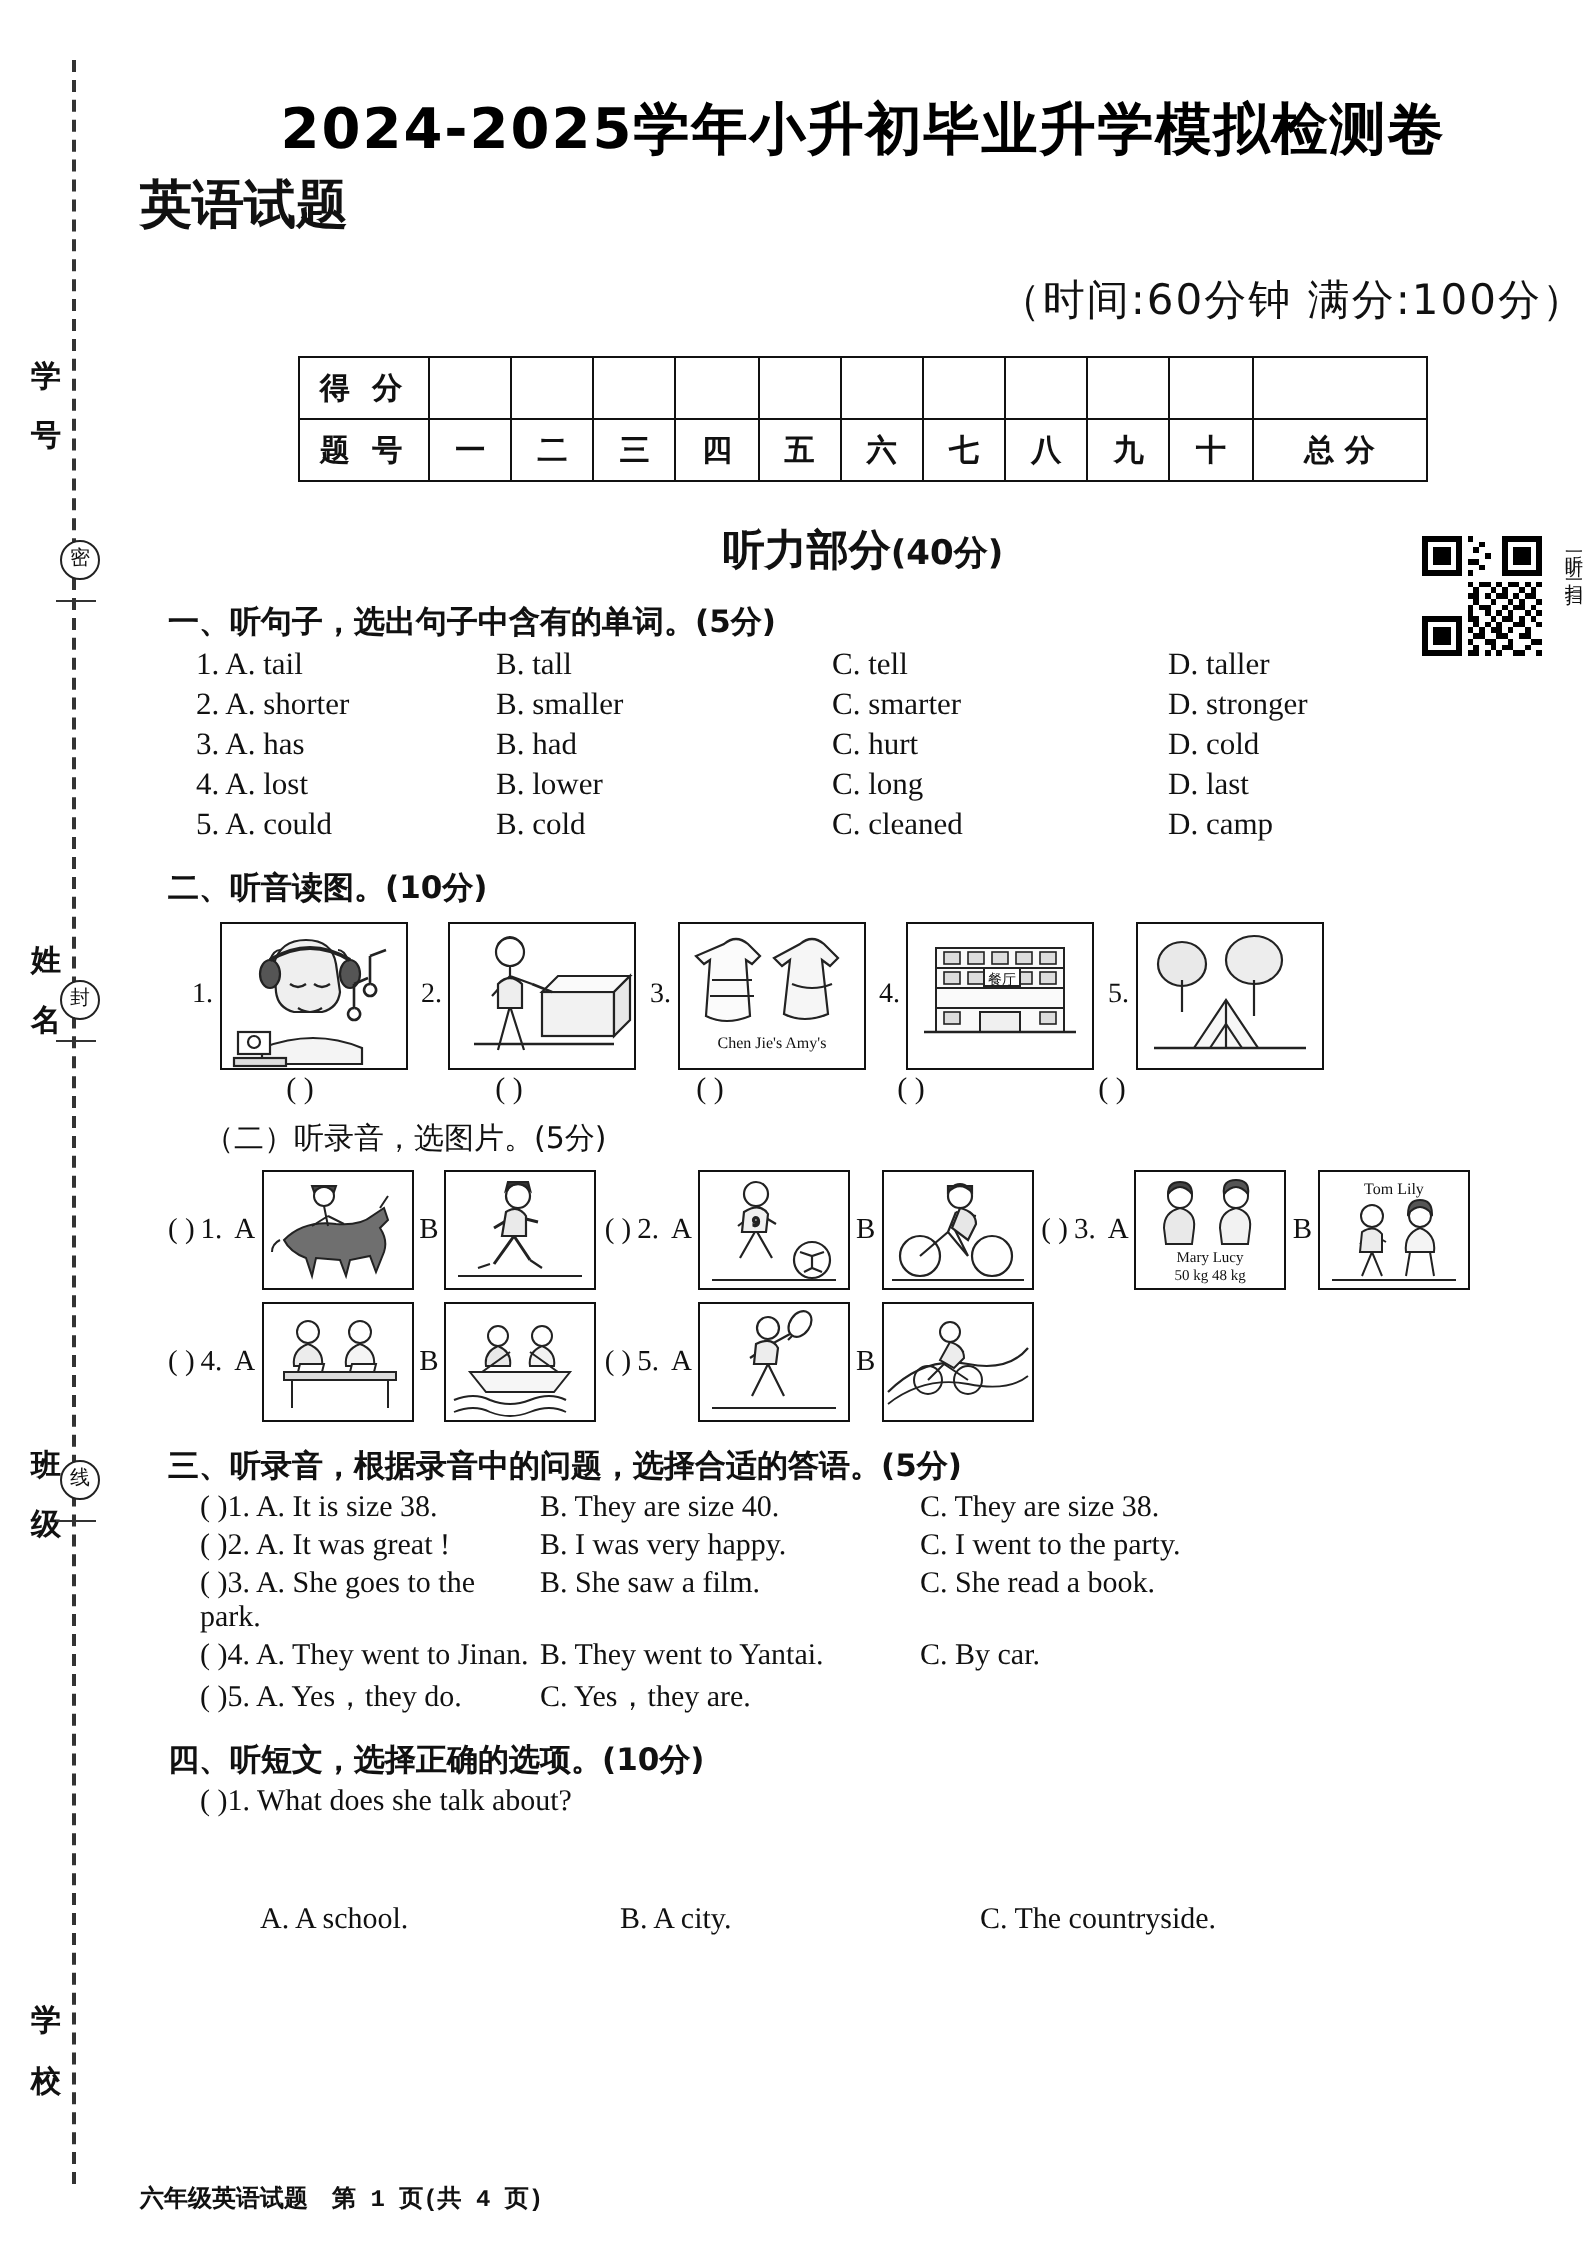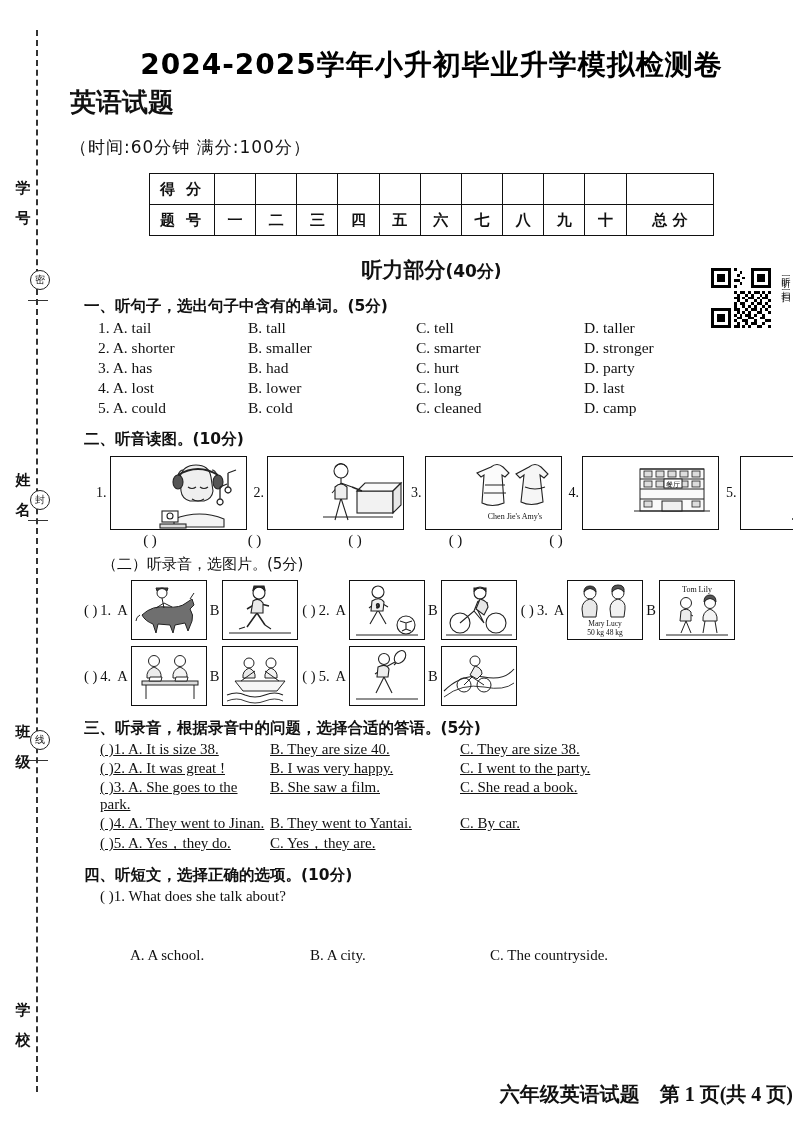--- a/index.html
+++ b/index.html
@@ -43,21 +43,21 @@
     font-family:"DejaVu Sans", sans-serif;
     font-size:28px;letter-spacing:1px;margin-top:48px;line-height:1.18;
     color:#000;
   }
   .subtitle{
     font-weight:bold;
     font-family:"DejaVu Sans", sans-serif;
     font-size:26px;margin-top:4px;
   }
   .timeline{
-    text-align:left;font-size:17px;margin-top:16px;letter-spacing:1px;
+    text-align:right;font-size:21px;margin-top:16px;letter-spacing:1px;
     font-family:"DejaVu Sans", sans-serif;
   }
   
   table.score{
     border-collapse:collapse;margin:14px auto 0 auto;width:565px;
   }
   table.score td{
     border:1px solid #111;height:28px;text-align:center;
     font-size:15px;font-family:"DejaVu Sans", sans-serif;
     font-weight:bold;
@@ -92,42 +92,42 @@
   }
   .optrow .c{width:168px;}
   .optrow .c.n{width:150px;}
   
   .picrow{display:flex;align-items:flex-end;margin-left:26px;margin-top:6px;}
   .picwrap{display:flex;align-items:center;margin-right:7px;}
   .picnum{font-size:14px;margin-right:3px;}
   .pbox{
     border:1px solid #111;background:#fff;position:relative;overflow:hidden;
   }
-  .p1{width:92px;height:72px;padding-left:43px;}
+  .p1{width:92px;height:72px;}
   .brk{
     display:flex;margin-left:26px;margin-top:2px;font-size:15px;
   }
   .brk span{display:inline-block;text-align:center;}
   
   .p2row{display:flex;align-items:center;margin-left:14px;margin-top:6px;font-size:14.5px;}
   .p2g{display:flex;align-items:center;margin-right:4px;}
   .pbox2{width:74px;height:58px;}
   .lab{margin:0 3px;font-size:14.5px;}
   
-  .qa{display:flex;font-size:15px;margin-left:30px;margin-top:2px;text-decoration:underline;}
+  .qa{display:flex;font-size:15px;margin-left:30px;margin-top:2px;}
   .qa .k{width:170px;}
   .qa .b{width:190px;}
   .qa .c{width:180px;}
   .qline{font-size:15px;margin-left:30px;margin-top:2px;}
   .abc{display:flex;font-size:15px;margin-left:60px;margin-top:2px;}
   .abc .x{width:180px;margin-top:40px;}
   
   .footer{
-    position:absolute;left:0;bottom:14px;width:723px;text-align:right;
-    font-size:20px;font-family:Liberation Serif, serif;font-weight:bold;
+    position:absolute;left:0;bottom:14px;width:723px;text-align:left;
+    font-size:12px;font-family:Liberation Mono, monospace;font-weight:bold;
   }
   
   svg{display:block;}
 </style>
 </head>
 <body>
 
 <div class="leftstrip">
   <div class="dashline"></div>
 
@@ -294,21 +294,21 @@
   <div class="optrow">
     <div class="c n"><span>2.</span> <span>A. shorter</span></div>
     <div class="c">B. smaller</div>
     <div class="c">C. smarter</div>
     <div class="c">D. stronger</div>
   </div>
   <div class="optrow">
     <div class="c n"><span>3.</span> <span>A. has</span></div>
     <div class="c">B. had</div>
     <div class="c">C. hurt</div>
-    <div class="c">D. party</div>
+    <div class="c">D. cold</div>
   </div>
   <div class="optrow">
     <div class="c n"><span>4.</span> <span>A. lost</span></div>
     <div class="c">B. lower</div>
     <div class="c">C. long</div>
     <div class="c">D. last</div>
   </div>
   <div class="optrow">
     <div class="c n"><span>5.</span> <span>A. could</span></div>
     <div class="c">B. cold</div>

